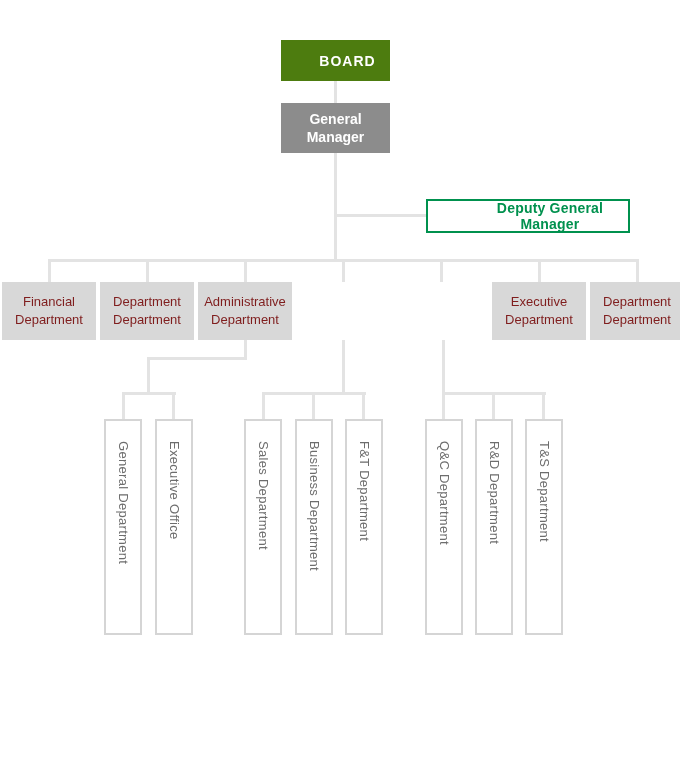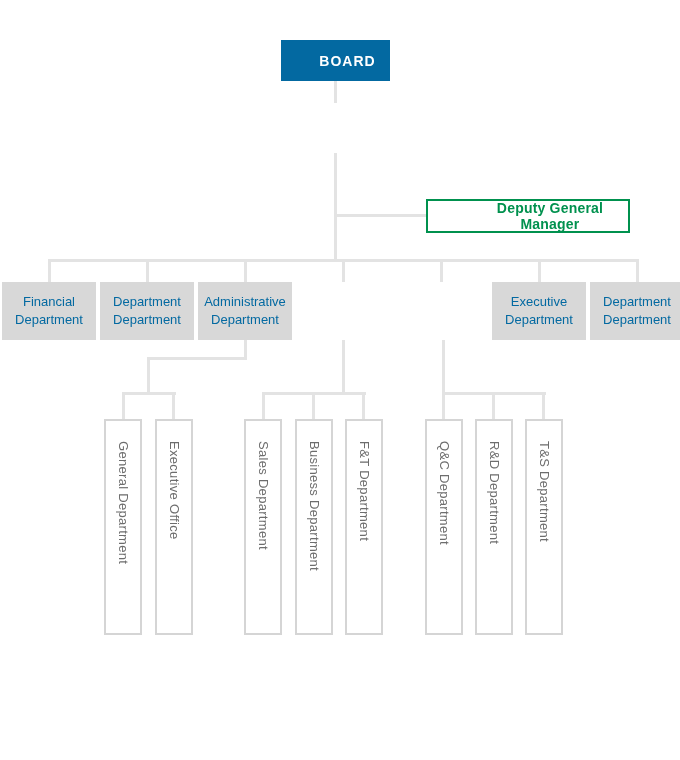--- a/index.html
+++ b/index.html
@@ -18,36 +18,36 @@
     position: absolute;
     box-sizing: border-box;
     display: flex;
     flex-direction: column;
     align-items: center;
     justify-content: center;
     text-align: center;
   }
   .board {
     left: 281px; top: 40px; width: 109px; height: 41px;
-    background: #0369a1; color: #ffffff;
+    background: #4d7c0f; color: #ffffff;
     font-size: 14px; font-weight: bold; letter-spacing: 1px; padding-left: 24px;
   }
   .gm {
     left: 281px; top: 103px; width: 109px; height: 50px;
     background: #8C8C8C; color: #ffffff;
     font-size: 14px; font-weight: bold; line-height: 1.3;
   }
   .deputy {
     left: 426px; top: 199px; width: 204px; height: 34px;
     background: #ffffff; border: 2px solid #00914E;
     color: #00914E; font-size: 14px; font-weight: bold; letter-spacing: 0.2px; padding-left: 44px;
   }
   .dept {
     top: 282px; width: 94px; height: 58px;
-    background: #D8D8D8; color: #0369a1;
+    background: #D8D8D8; color: #7f1d1d;
     font-size: 13px; line-height: 1.42;
   }
   .vbox {
     position: absolute;
     top: 419px; width: 38px; height: 216px;
     box-sizing: border-box;
     background: #ffffff; border: 2px solid #D5D5D5;
     display: flex; flex-direction: row; justify-content: center;
   }
   .vbox span {
@@ -59,20 +59,24 @@
 </style>
 </head>
 <body>
 
 <div id="canvas">
 
   <div class="node board">BOARD</div>
 
   <div class="line v" style="left:334px; top:81px; height:22px"></div>
 
+  <div class="node gm">
+    <span>General</span>
+    <span>Manager</span>
+  </div>
 
   <div class="line v" style="left:334px; top:153px; height:109px"></div>
 
   <div class="line h" style="left:335px; top:214px; width:91px"></div>
 
   <div class="node deputy">Deputy General Manager</div>
 
   <div class="line h" style="left:48px; top:259px; width:591px"></div>
   <div class="line v" style="left:48px;  top:259px; height:23px"></div>
   <div class="line v" style="left:146px; top:259px; height:23px"></div>

